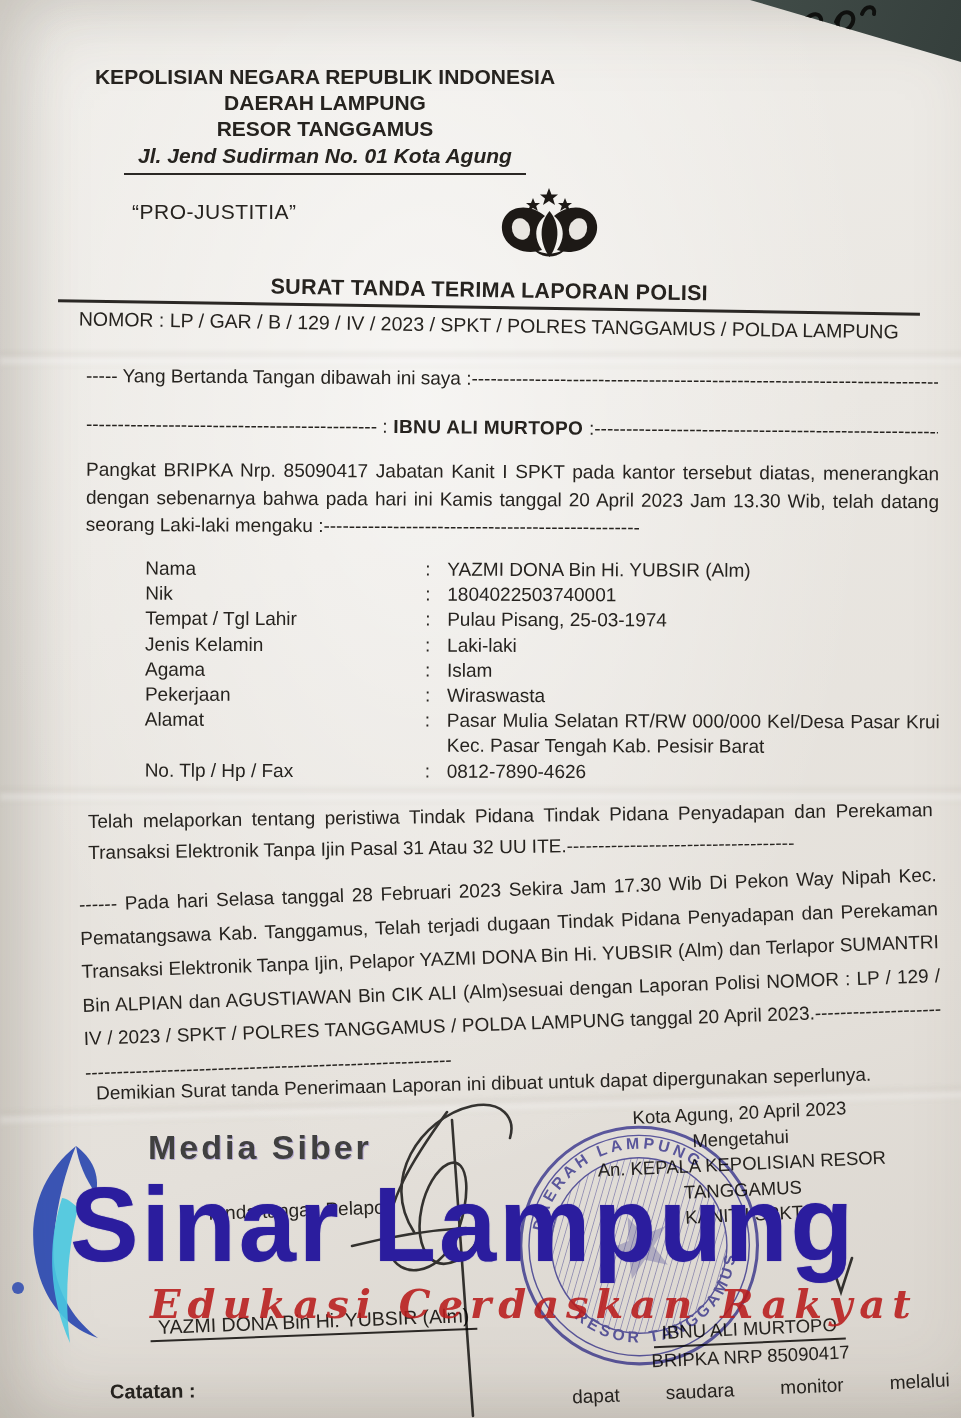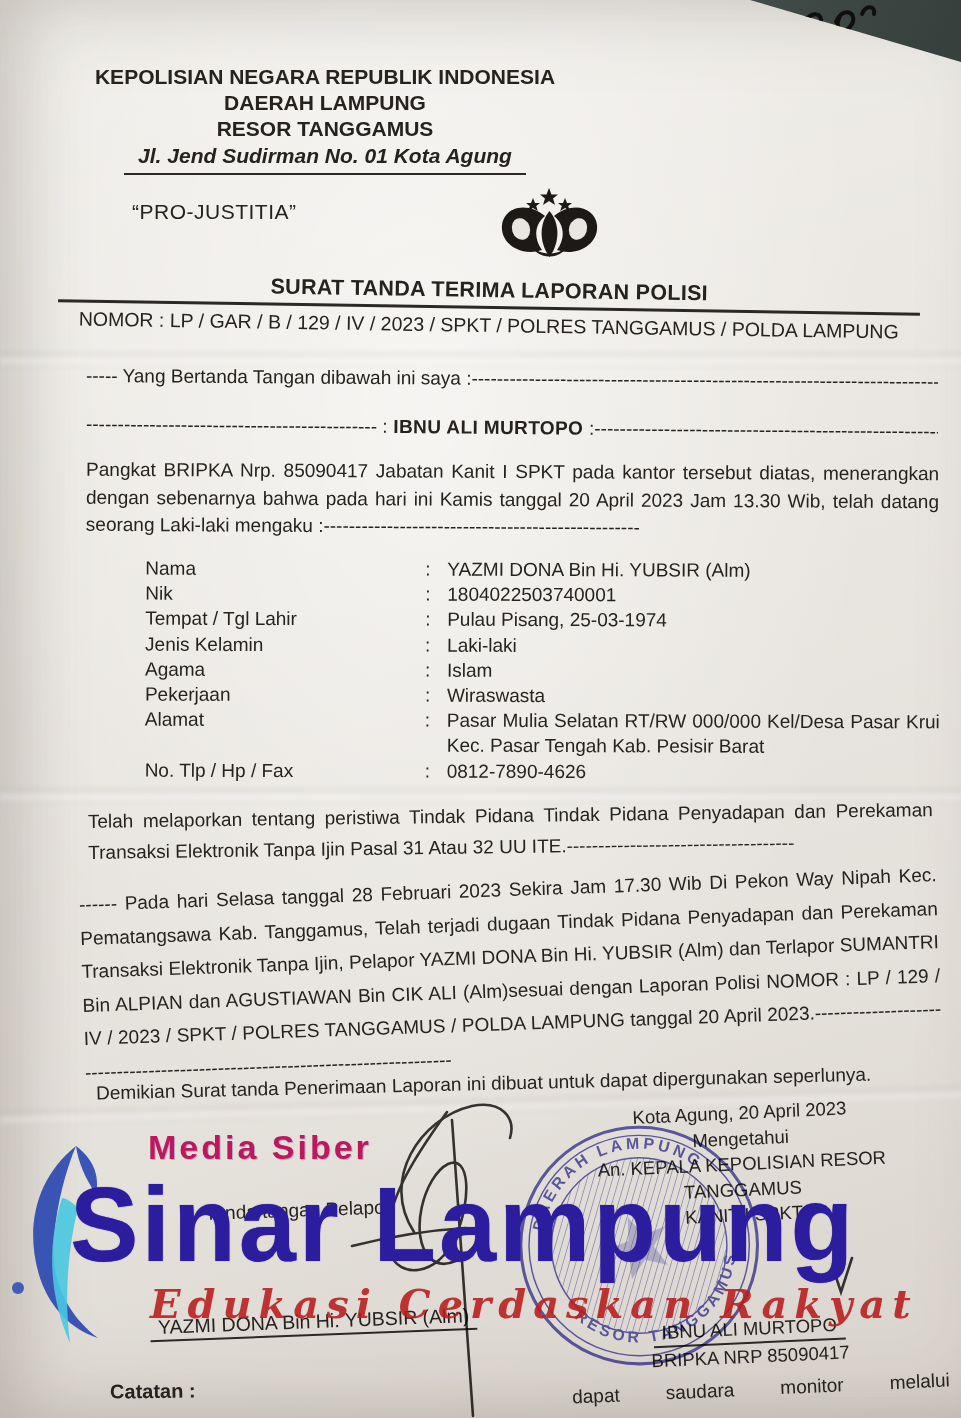--- a/index.html
+++ b/index.html
@@ -54,21 +54,21 @@
   .sigleft-name .sig-name{border-bottom:2.5px solid #2b2825;}
 
   .catatan{left:110px;top:1380px;font-size:20px;font-weight:bold;transform:rotate(-0.8deg);}
   .footwords{left:572px;top:1378px;width:378px;display:flex;justify-content:space-between;
              font-size:19px;transform:rotate(-2.6deg);}
 
   .stamp{position:absolute;left:512px;top:1118px;z-index:3;mix-blend-mode:multiply;opacity:0.82;transform:rotate(-10deg);}
   .sigsvg{position:absolute;inset:0;z-index:4;mix-blend-mode:multiply;pointer-events:none;}
 
   .wm{position:absolute;z-index:6;pointer-events:none;}
-  .wm-small{left:148px;top:1128px;font-size:34px;font-weight:bold;letter-spacing:3px;color:#be185d;
+  .wm-small{left:148px;top:1128px;font-size:34px;font-weight:bold;letter-spacing:3px;color:#404040;
             text-shadow:1px 1px 0 rgba(96,74,196,0.35);}
   .wm-big{left:70px;top:1166px;font-size:106px;font-weight:bold;letter-spacing:3px;line-height:1.1;
           color:#2b1d9e;white-space:nowrap;transform:scaleX(0.97);transform-origin:left top;
           text-shadow:0 0 1px rgba(43,29,158,0.7);}
   .wm-tag{left:150px;top:1280px;font-family:"DejaVu Serif",serif;font-style:italic;font-weight:bold;
           font-size:40px;letter-spacing:7px;color:#b91c1c;opacity:0.88;white-space:nowrap;}
   .wm-logo{left:6px;top:1138px;z-index:6;}
   .z2{z-index:2;}
 </style>
 </head>

